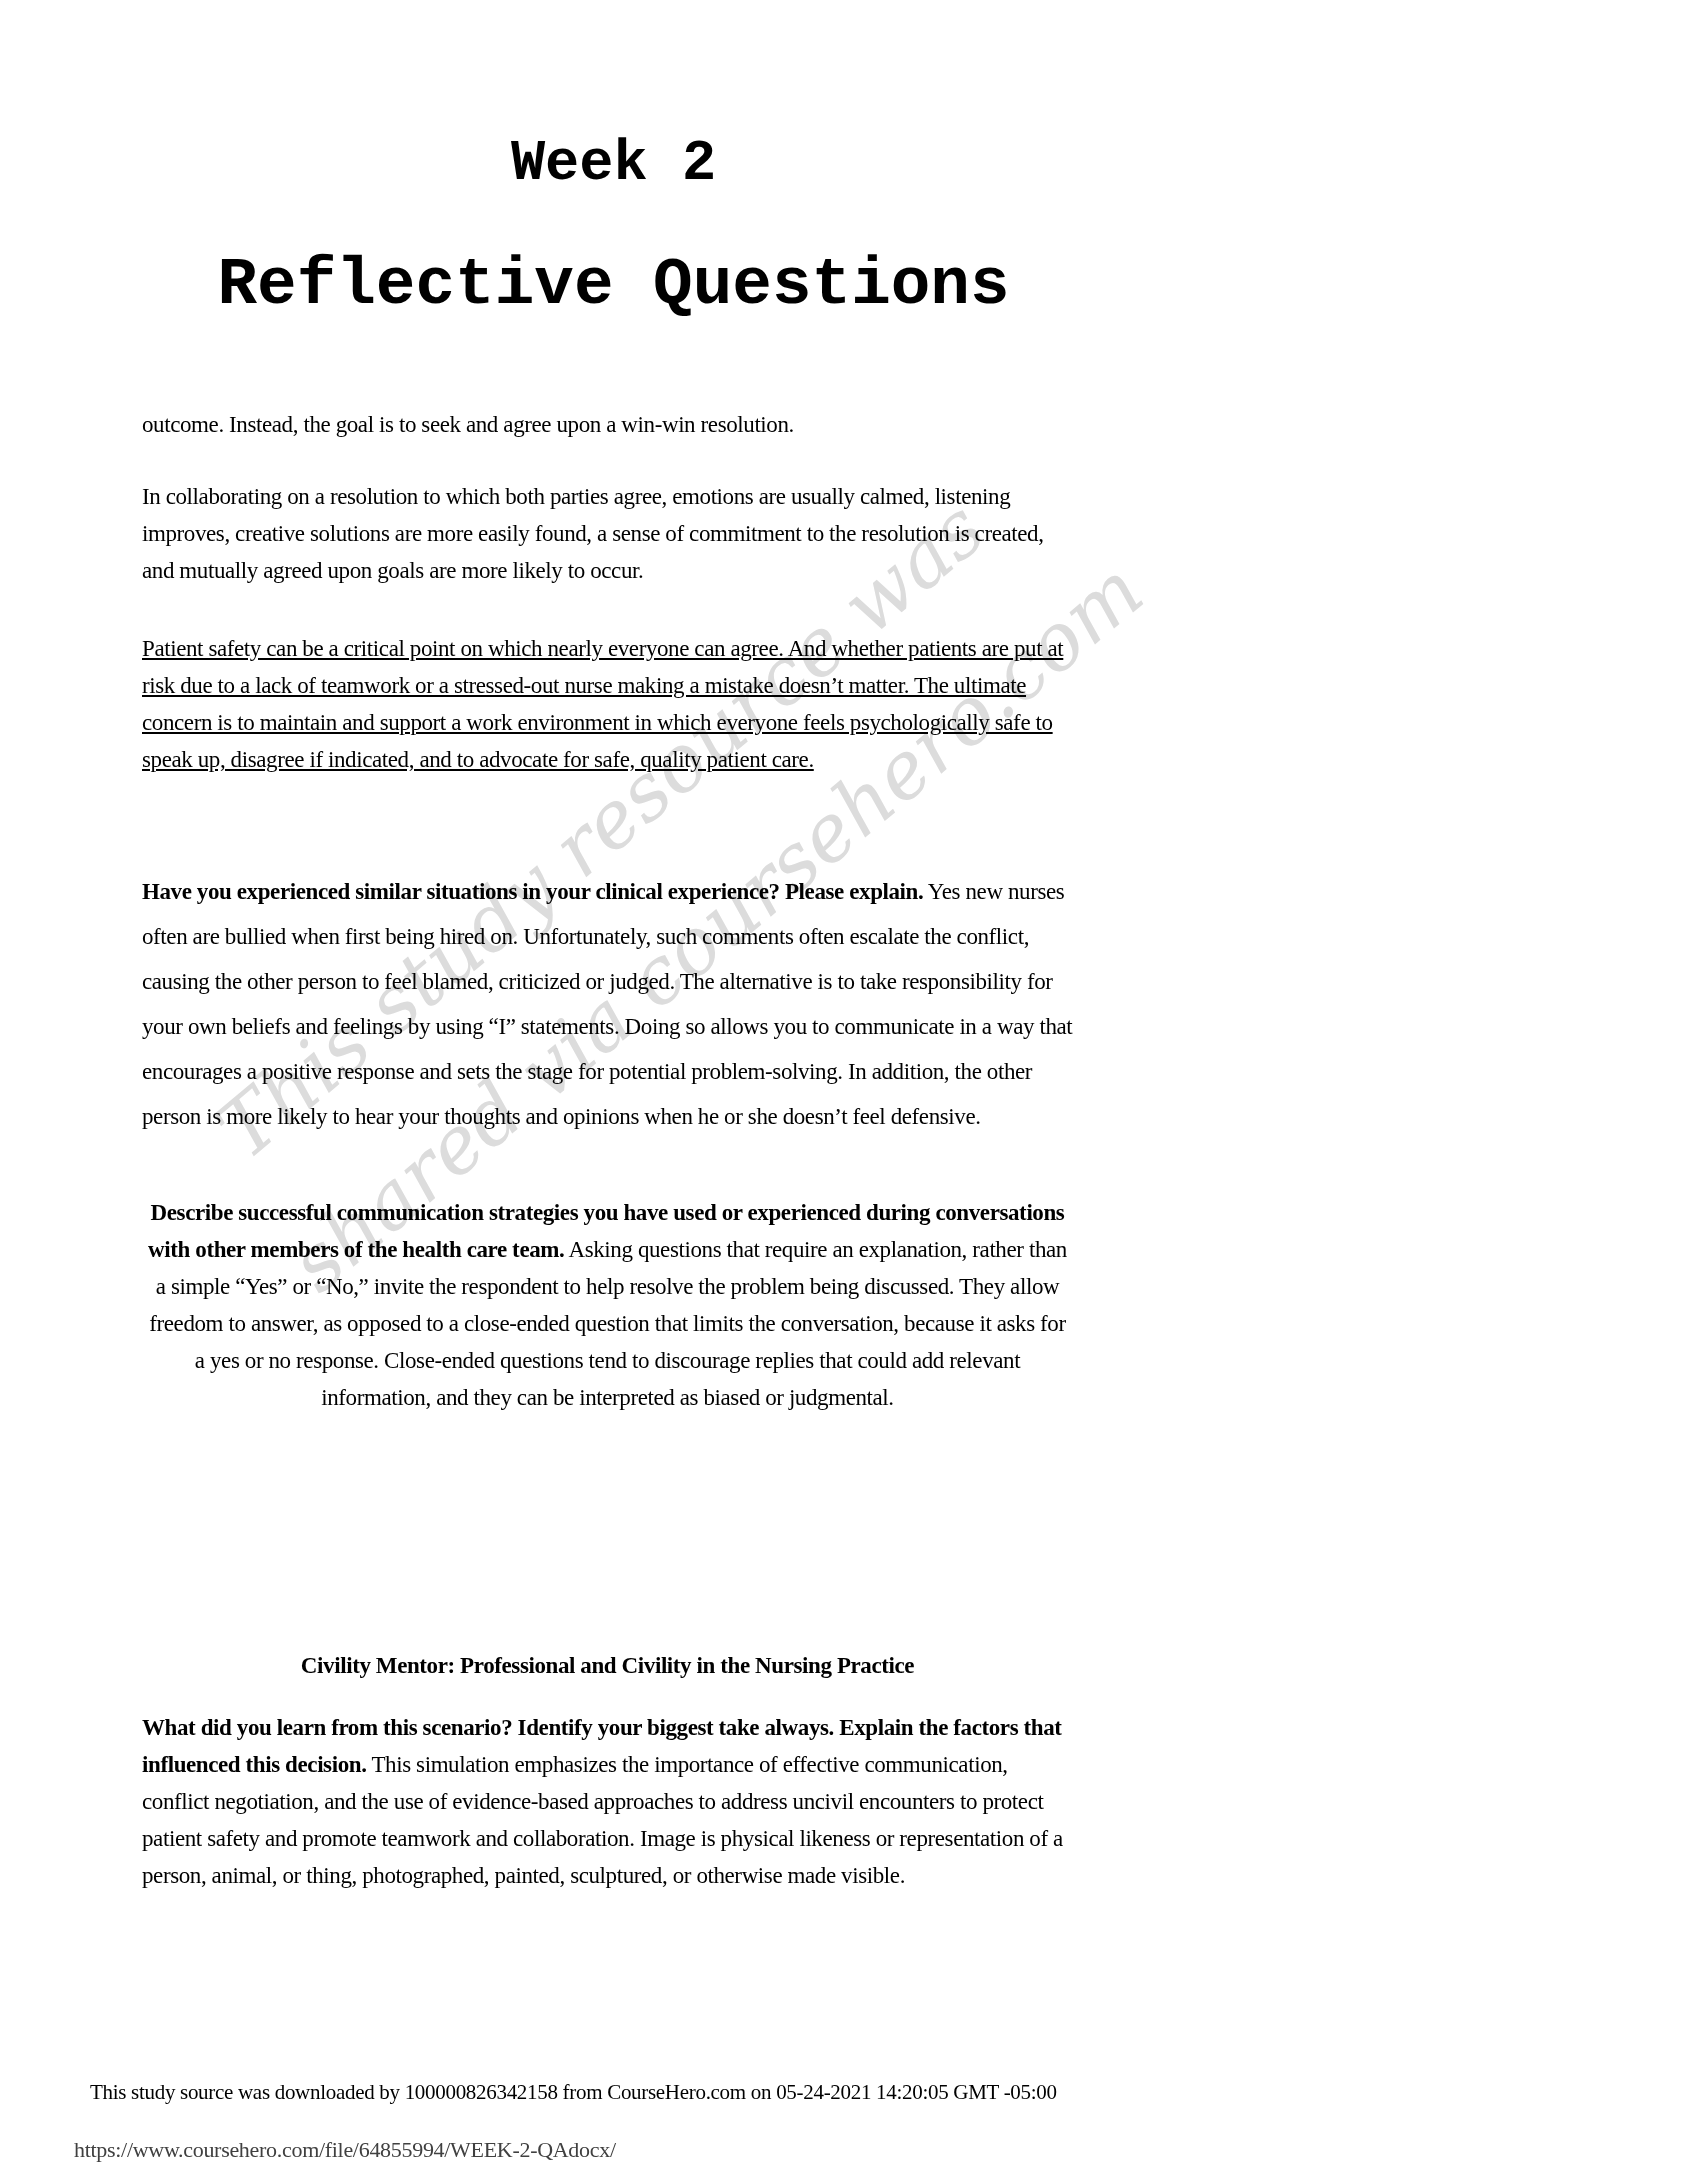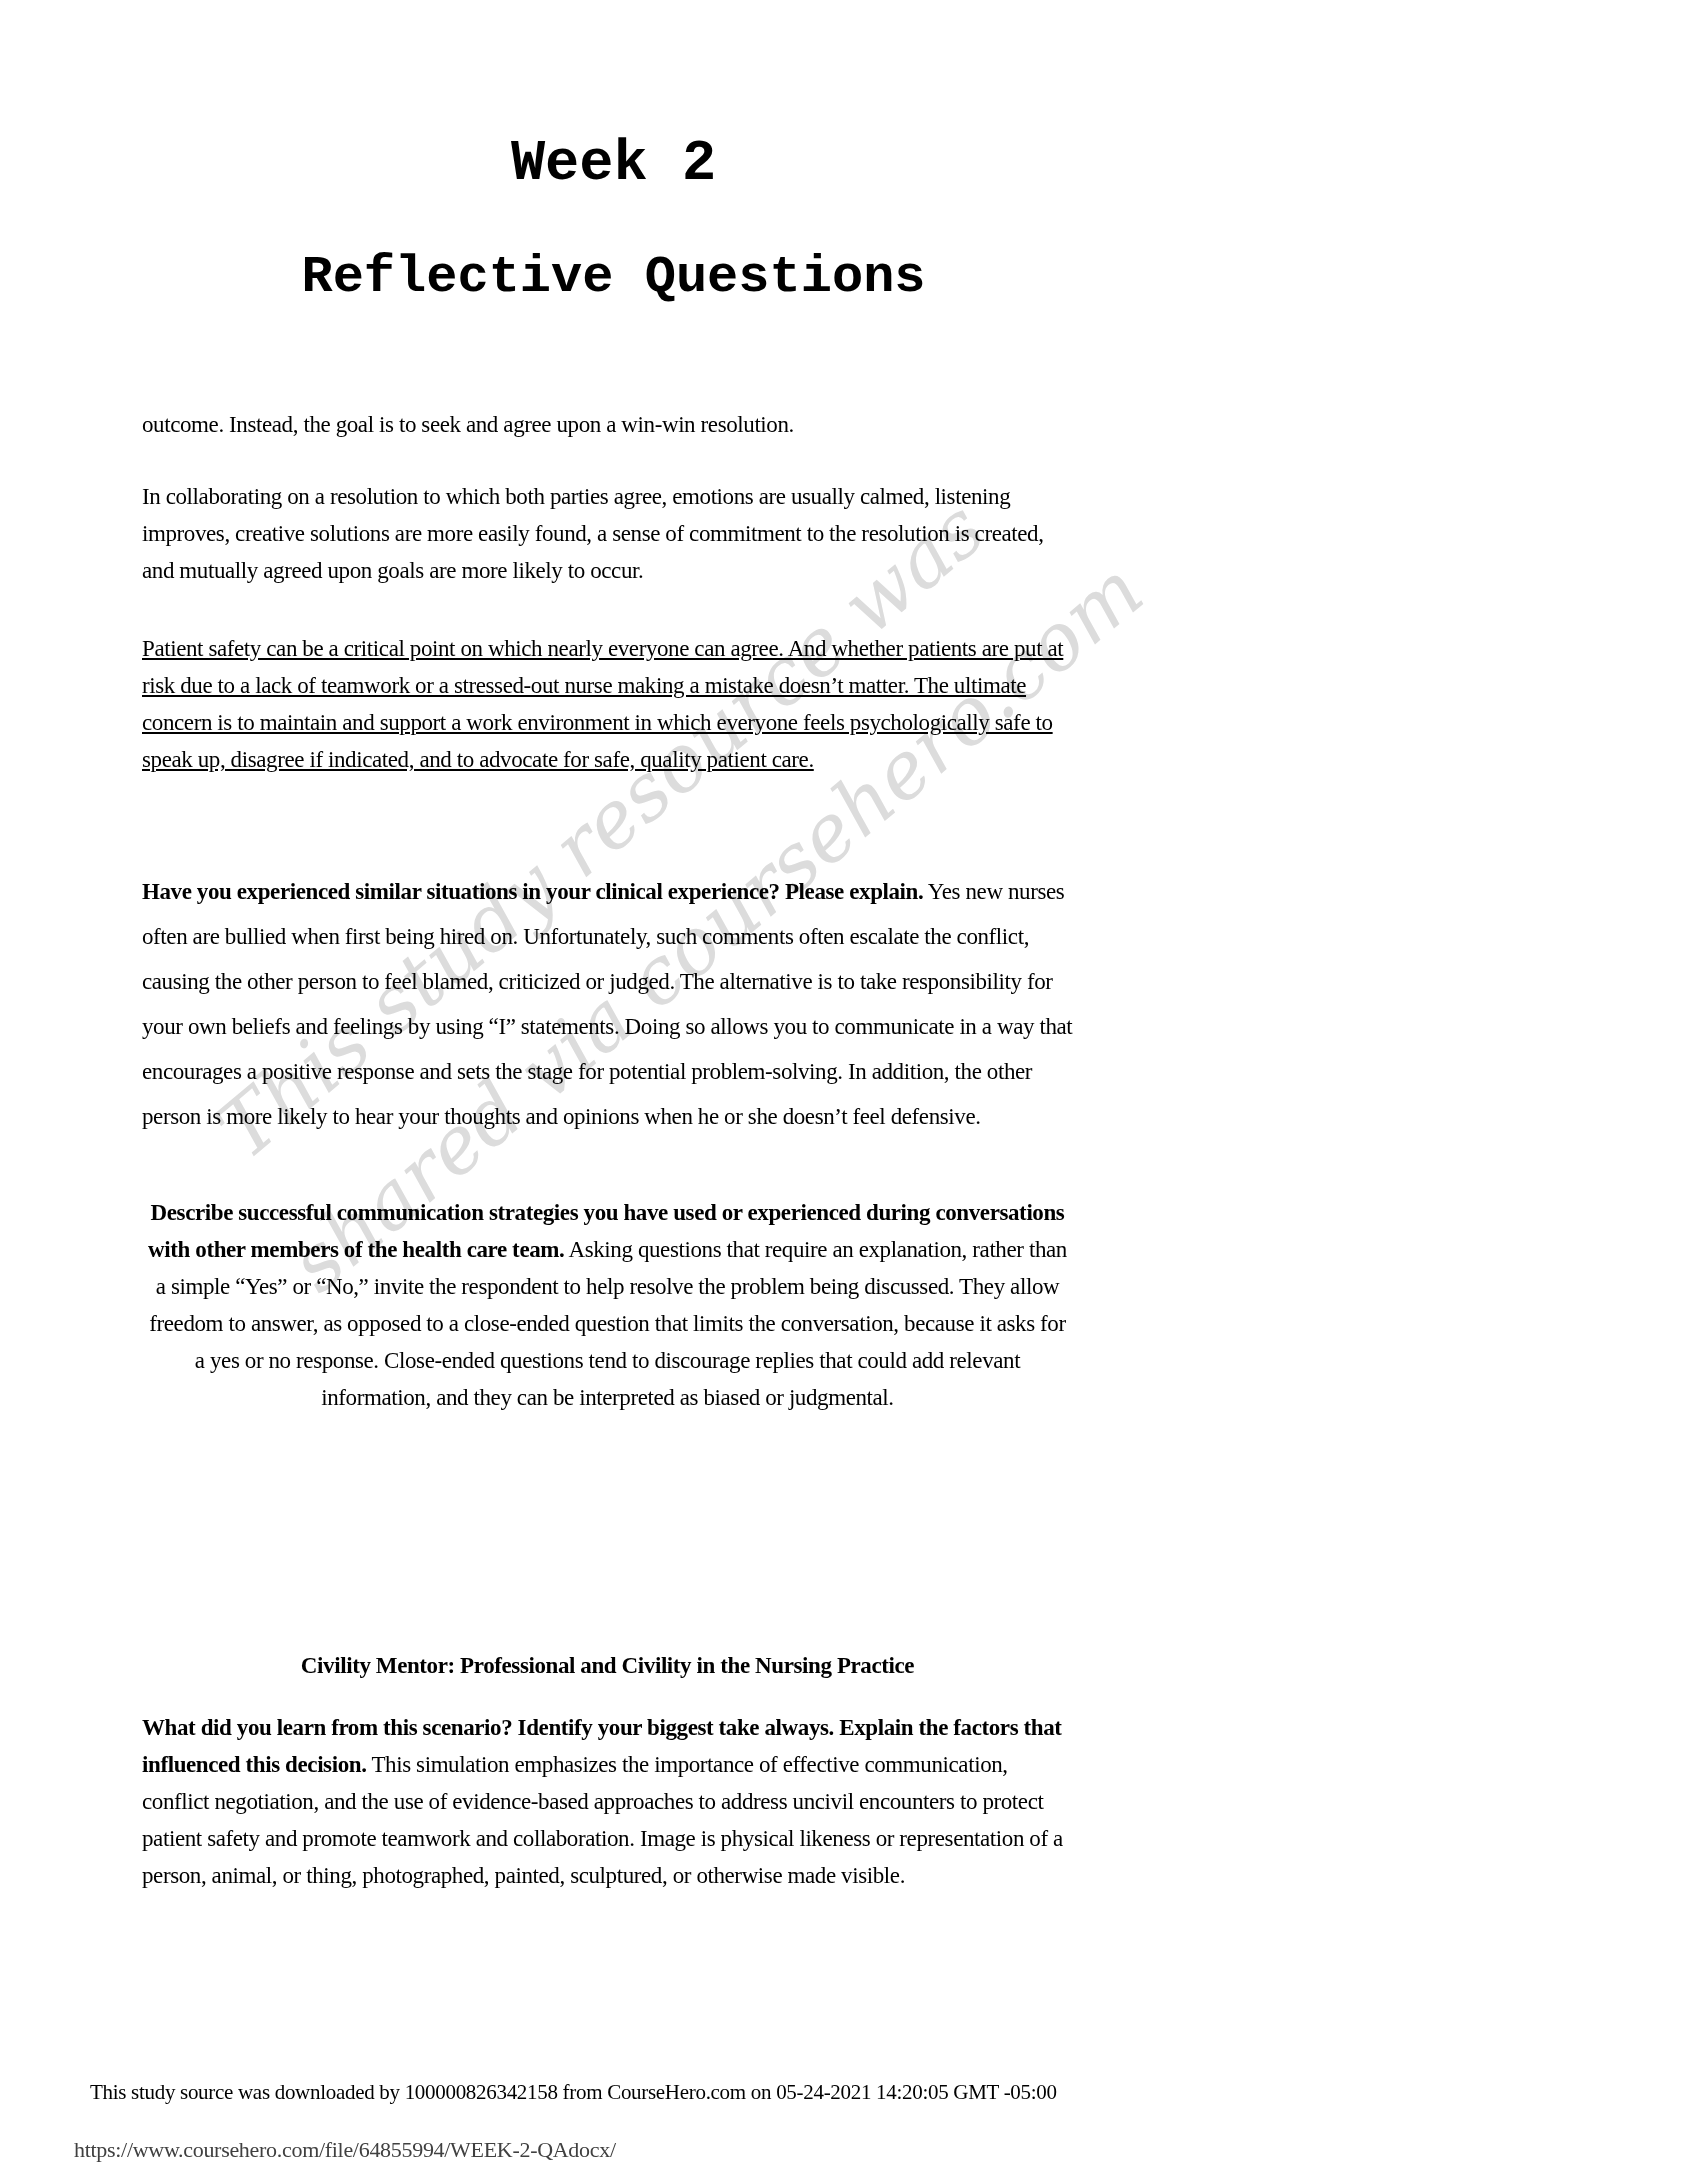--- a/index.html
+++ b/index.html
@@ -32,21 +32,21 @@
   .doc-title {
     position: absolute;
     left: 148px;
     width: 931px;
     text-align: center;
     font-weight: bold;
     margin: 0;
     font-family: Liberation Mono, monospace;
   }
   #title-week { top: 132px; font-size: 57px; line-height: 1.15; }
-  #title-reflective { top: 248px; font-size: 52px; line-height: 1.15; }
+  #title-reflective { top: 248px; font-size: 66px; line-height: 1.15; }
   .para {
     position: absolute;
     left: 142px;
     width: 931px;
     margin: 0;
     font-size: 23px;
     line-height: 37px;
     letter-spacing: -0.4px;
   }
   #p1 { top: 406px; }

